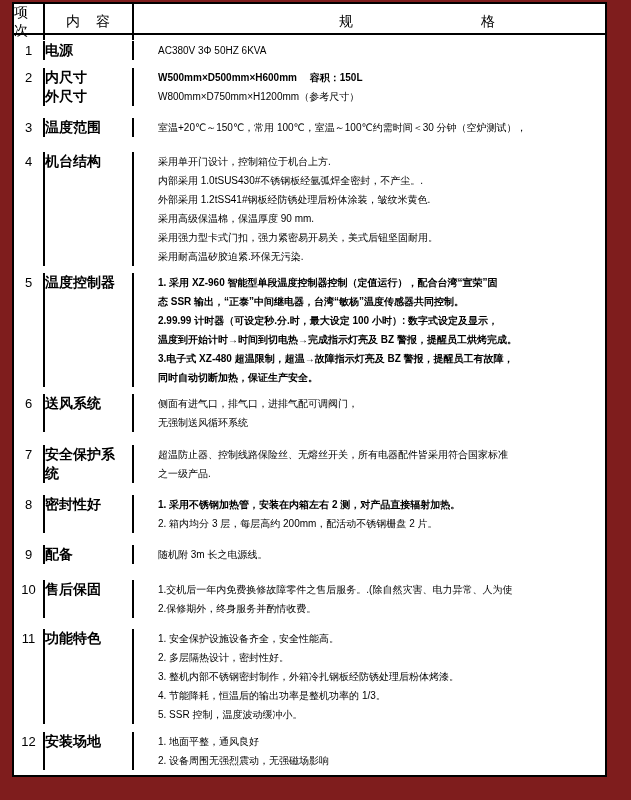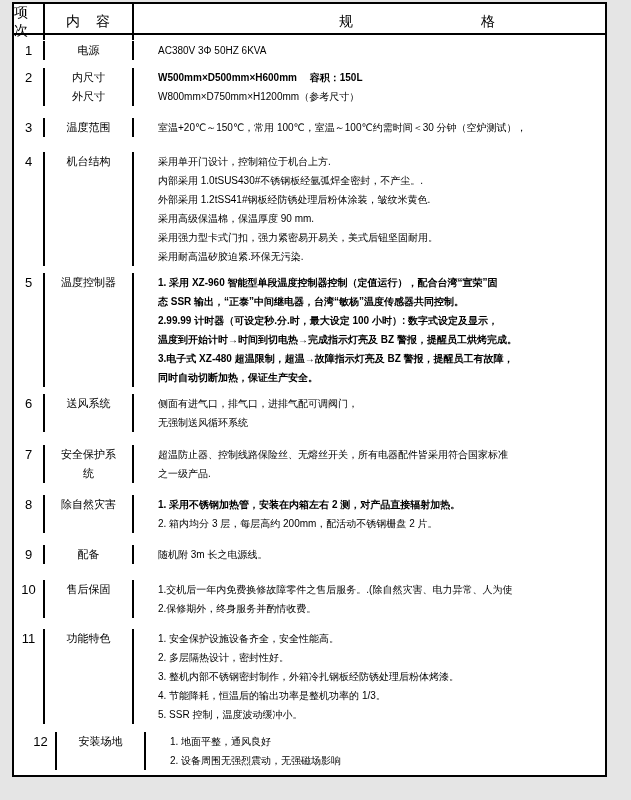--- a/index.html
+++ b/index.html
@@ -6,21 +6,21 @@
   html, body { background: #ffffff; }
   body {
     width: 631px; height: 800px;
     font-family: "Liberation Sans", "DejaVu Sans", sans-serif;
     color: #000000;
     overflow: hidden;
   }
   .page {
     position: relative;
     width: 631px; height: 800px;
-    background: #e5e5e5;
+    background: #7f1d1d;
   }
   .tbl {
     position: absolute;
     left: 12px; top: 2px;
     width: 595px;
     border: 2px solid #000000;
     display: flex;
     flex-direction: column;
     background: #ffffff;
   }
@@ -45,23 +45,24 @@
   .trow {
     display: grid;
     grid-template-columns: 31px 89px 1fr;
   }
   .trow .num {
     text-align: center;
     font-size: 13px;
     line-height: 19px;
   }
   .trow .lbl {
-    text-align: center;
-    font-size: 11px;
+    text-align: left;
+    font-size: 14px;
     line-height: 19px;
+    font-weight: bold;
   }
   .trow .cnt {
     padding-left: 8px;
     padding-right: 2px;
     font-size: 10px;
     line-height: 19px;
     overflow: hidden;
     margin-left: 16px;
   }
   .line { white-space: nowrap; overflow: hidden; }
@@ -71,21 +72,21 @@
   .trow:nth-child(2)  { padding-bottom: 12px; }
   .trow:nth-child(3)  { padding-bottom: 15px; }
   .trow:nth-child(4)  { padding-bottom: 7px; }
   .trow:nth-child(5)  { padding-bottom: 7px; }
   .trow:nth-child(6)  { padding-bottom: 13px; }
   .trow:nth-child(7)  { padding-bottom: 12px; }
   .trow:nth-child(8)  { padding-bottom: 12px; }
   .trow:nth-child(9)  { padding-bottom: 16px; }
   .trow:nth-child(10) { padding-bottom: 11px; }
   .trow:nth-child(11) { padding-bottom: 8px; }
-  .trow:nth-child(12) { padding-bottom: 5px; padding-left: 12px; }
+  .trow:nth-child(12) { padding-bottom: 5px; }
   .filler {
     flex: 1;
     display: grid;
     grid-template-columns: 31px 89px 1fr;
   }
 </style>
 </head>
 <body>
 
 <div class="page">
@@ -180,21 +181,21 @@
           </div>
     <div class="c3 cnt">
             <div class="line">超温防止器、控制线路保险丝、无熔丝开关，所有电器配件皆采用符合国家标准</div>
             <div class="line">之一级产品.</div>
           </div>
   </div>
 
   <div class="trow">
     <div class="c1 num">8</div>
     <div class="c2 lbl">
-            <div class="lline">除自然灾害</div>
+            <div class="lline">密封性好</div>
           </div>
     <div class="c3 cnt">
             <div class="line bold">1. 采用不锈钢加热管，安装在内箱左右 2 测，对产品直接辐射加热。</div>
             <div class="line">2. 箱内均分 3 层，每层高约 200mm，配活动不锈钢栅盘 2 片。</div>
           </div>
   </div>
 
   <div class="trow">
     <div class="c1 num">9</div>
     <div class="c2 lbl">

